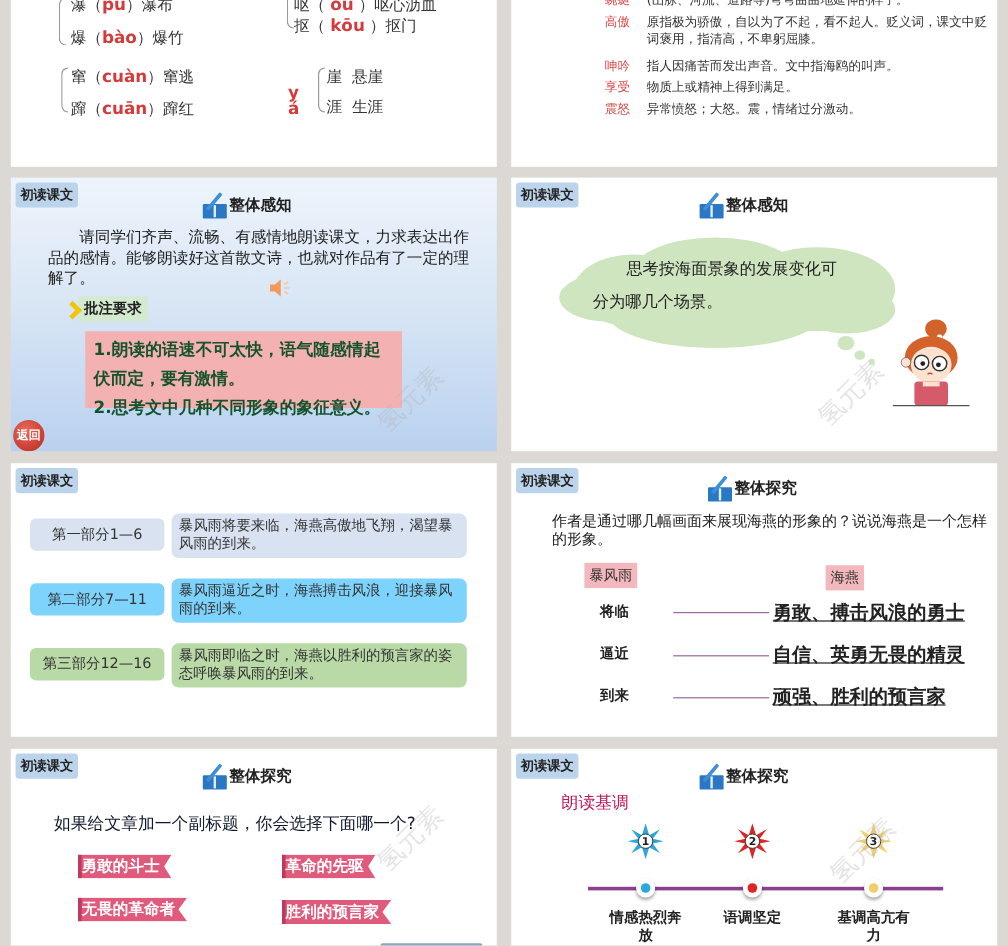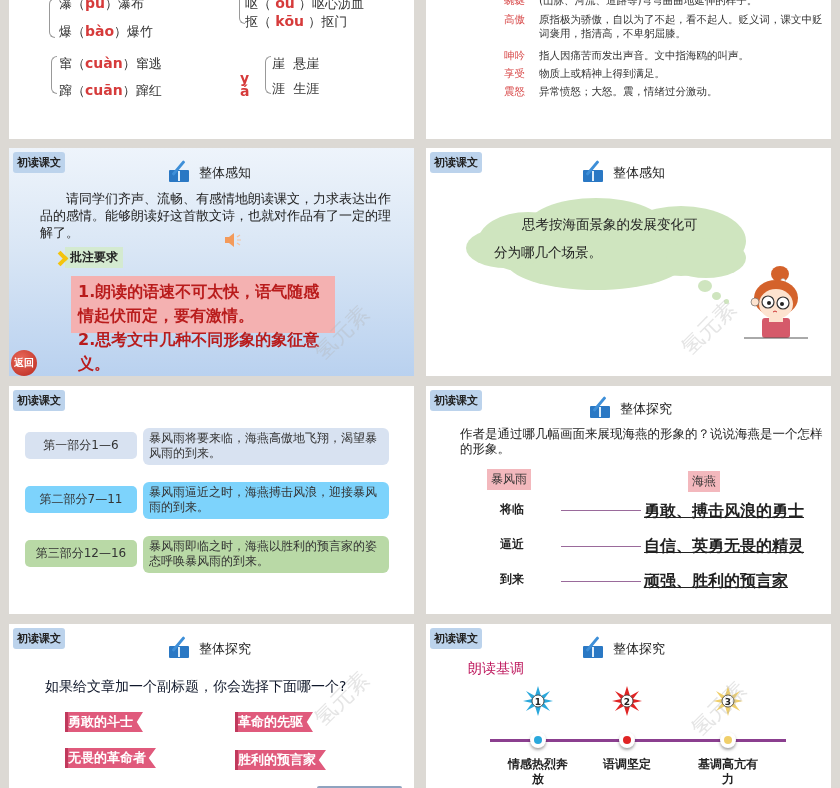--- a/index.html
+++ b/index.html
@@ -10,21 +10,21 @@
   #s1 { left: 9px; top: -10px; width: 405px; height: 149px; }
   #s2 { left: 426px; top: -10px; width: 405px; height: 149px; }
   #s3 { left: 9px; top: 148px; width: 405px; height: 228px; background: linear-gradient(180deg, #eef4fb 0%, #d9e6f5 45%, #b9d1ef 100%); }
   #s4 { left: 426px; top: 148px; width: 405px; height: 228px; }
   #s5 { left: 9px; top: 386px; width: 405px; height: 228px; }
   #s6 { left: 426px; top: 386px; width: 405px; height: 228px; }
   #s7 { left: 9px; top: 624px; width: 405px; height: 170px; }
   #s8 { left: 426px; top: 624px; width: 405px; height: 170px; }
 
   .tag { position: absolute; left: 4px; top: 4px; background: #bcd3ec; color: #222; font-weight: bold; font-size: 11px; padding: 3px 4px; border-radius: 3px; }
-  .section-title { position: absolute; display: flex; align-items: flex-end; gap: 8px; font-weight: normal; font-size: 13px; color: #222; }
+  .section-title { position: absolute; display: flex; align-items: flex-start; gap: 0; font-weight: bold; font-size: 13px; color: #222; }
   .book-icon { width: 22px; height: 20px; position: relative; }
   .book-icon .book { position: absolute; left: 0; bottom: 0; width: 20px; height: 12px; background: #2a78c4; border-radius: 1px; }
   .book-icon .book::after { content: ""; position: absolute; left: 9px; top: 1px; width: 2px; height: 10px; background: #dfeefa; }
   .book-icon .pen { position: absolute; left: 8px; top: -3px; width: 3px; height: 18px; background: #3e8fd8; transform: rotate(40deg); border-radius: 1px; }
 
   
   .py-row { position: absolute; font-size: 13px; color: #333; white-space: nowrap; }
   .py { color: #d63b3b; font-weight: bold; font-size: 14px; }
   .brace { position: absolute; border: 1px solid #999; border-right: none; border-radius: 6px 0 0 6px; width: 6px; }
   .py-stack { position: absolute; color: #d63b3b; font-weight: bold; font-size: 14px; line-height: 13px; }
@@ -34,21 +34,21 @@
   .def-term { color: #d84a4a; width: 35px; flex-shrink: 0; }
   .def-text { color: #333; width: 285px; }
 
   
   .para { position: absolute; font-size: 13px; line-height: 17px; color: #222; }
   .speaker { position: absolute; width: 0; height: 0; }
   .annot-label { position: absolute; display: flex; align-items: center; gap: 2px; }
   .chev { width: 8px; height: 14px; position: relative; }
   .chev::before { content: ""; position: absolute; left: 0; top: 2px; width: 7px; height: 7px; border-right: 4px solid #f4c40c; border-bottom: 4px solid #f4c40c; transform: rotate(-45deg); }
   .annot-text { background: #d4ead0; font-weight: bold; font-size: 12px; padding: 2px 5px; }
-  .pink-note { position: absolute; left: 62px; top: 128px; width: 264px; height: 57px; background: #f4b1b1; padding: 4px 7px; font-weight: bold; font-size: 16px; line-height: 24px; color: #b91c1c; }
+  .pink-note { position: absolute; left: 62px; top: 128px; width: 264px; height: 64px; background: #f4b1b1; padding: 4px 7px; font-weight: bold; font-size: 14px; line-height: 24px; color: #14532d; }
   .back-btn { position: absolute; left: 2px; top: 202px; width: 26px; height: 26px; border-radius: 50%; background: radial-gradient(circle at 40% 35%, #ea6a5b, #b8281d); color: #fff; font-size: 10px; font-weight: bold; display: flex; align-items: center; justify-content: center; }
 
   
   .cloud { position: absolute; left: 40px; top: 50px; width: 280px; height: 92px; }
   .cloud .blob { position: absolute; background: #cfe5bf; border-radius: 50%; }
   .cloud-text { position: absolute; left: 84px; top: 62px; font-size: 13.5px; line-height: 28px; color: #222; width: 210px; }
   .girl { position: absolute; left: 316px; top: 118px; width: 68px; height: 80px; }
 
   
   .part-label { position: absolute; left: 16px; width: 112px; height: 27px; border-radius: 5px; font-size: 12px; display: flex; align-items: center; justify-content: center; color: #333; }

